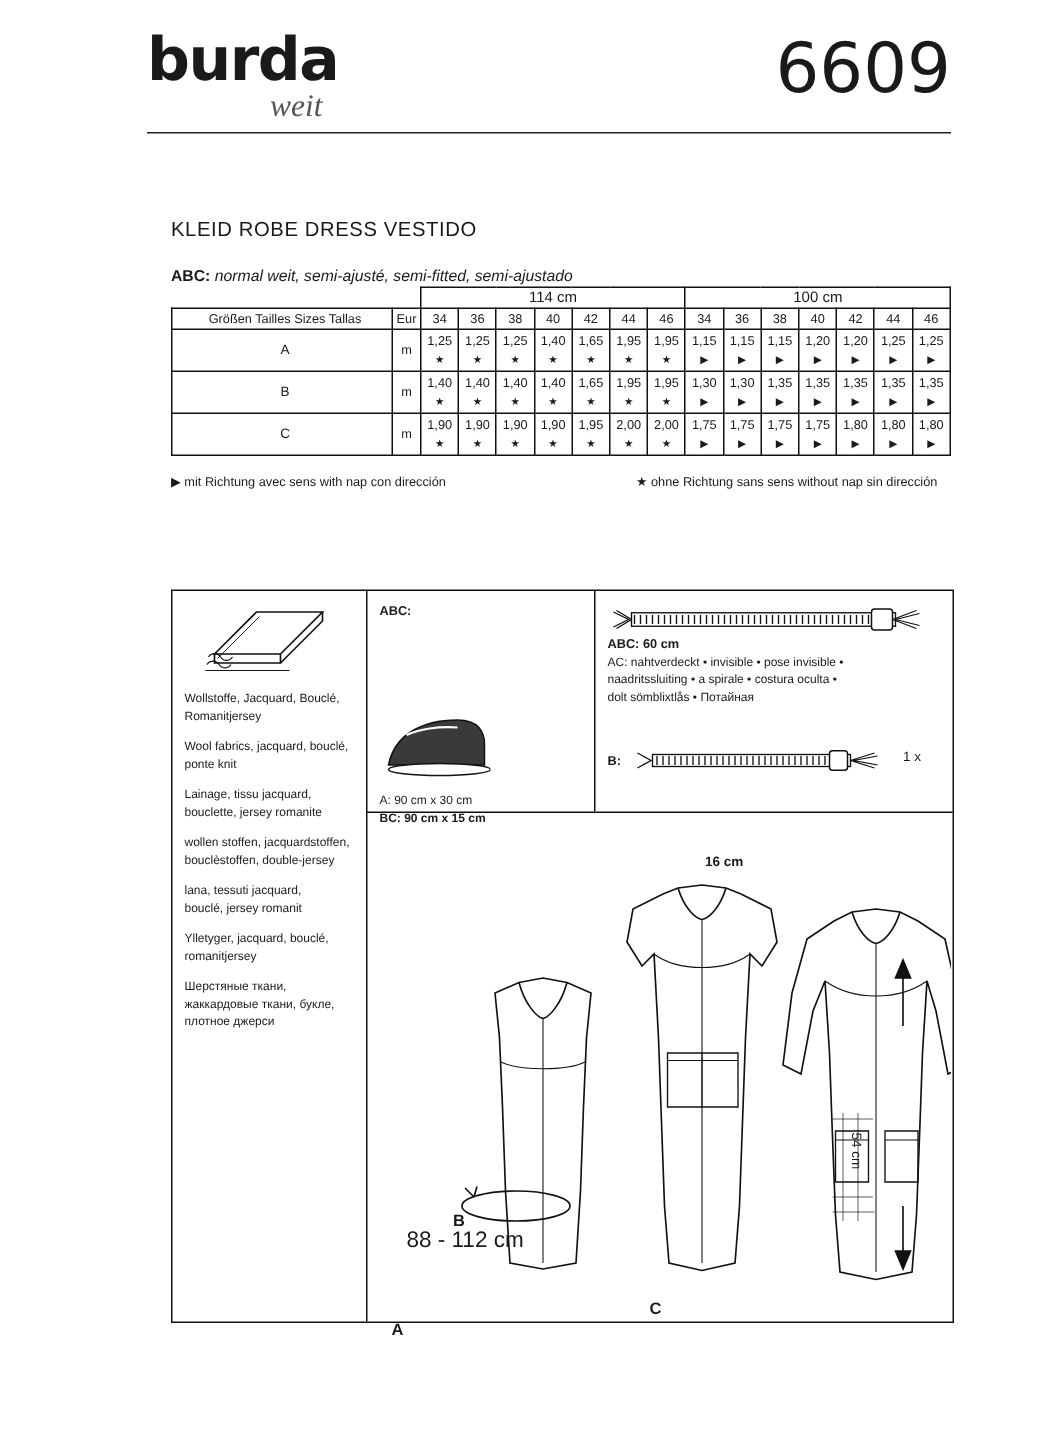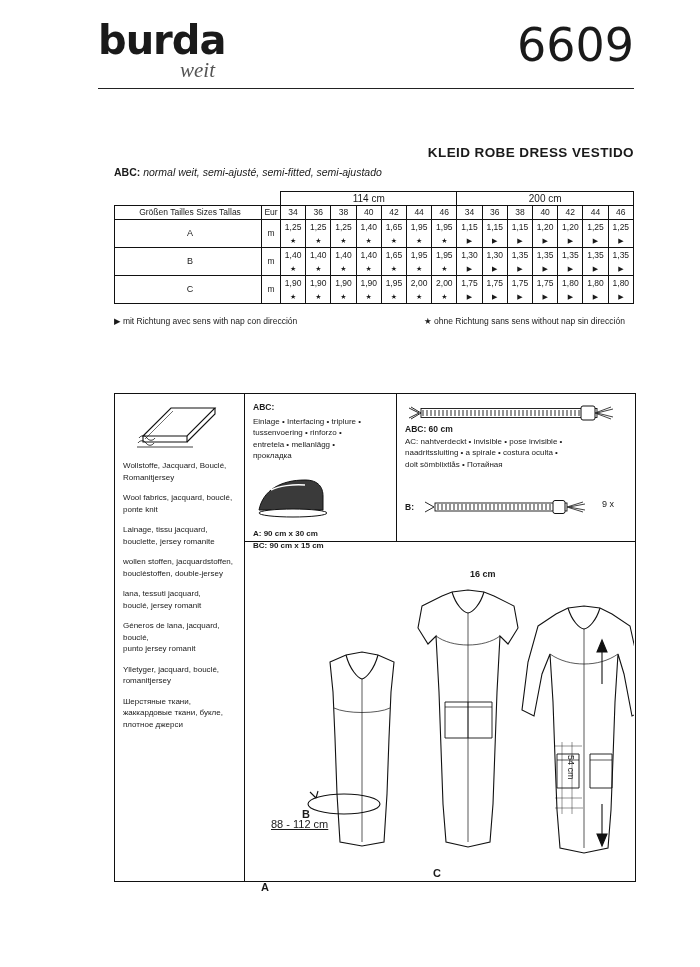--- a/index.html
+++ b/index.html
@@ -60,28 +60,27 @@
   }
 
   
   .titles {
     position: absolute;
     left: 98px; top: 145px;
     width: 520px;
   }
   .title-main {
     font-size: 13.5px;
-    font-weight: bold;
+    font-weight: normal;
     letter-spacing: 0.4px;
-    text-align: right;
   }
   .title-sub {
     font-size: 10.5px;
     font-style: italic;
-    margin-top: 6px;
+    margin-top: 18px;
   }
   .title-sub b { font-style: normal; }
 
   
   .table-wrap {
     position: absolute;
     left: 98px; top: 191px;
     width: 520px;
   }
   table.sizes {
@@ -232,22 +231,21 @@
   }
 
   
   .g-label {
     position: absolute;
     font-size: 11px;
     font-weight: bold;
   }
   .hip-label {
     position: absolute;
-    font-size: 11px;
-    text-decoration: underline;
+    font-size: 15px;
   }
   .len-label {
     position: absolute;
     font-size: 9px;
     writing-mode: vertical-rl;
   }
 
   
   .footer {
     position: absolute;
@@ -280,21 +278,21 @@
     <div class="title-sub"><b>ABC:</b><span> normal weit, semi-ajusté, semi-fitted, semi-ajustado</span></div>
   </div>
 
   <div class="table-wrap">
     <table class="sizes">
       <tbody>
           <tr>
         <td style="border:none"></td>
         <td style="border:none"></td>
         <td class="grouphead" colspan="7">114 cm</td>
-        <td class="grouphead" colspan="7">200 cm</td>
+        <td class="grouphead" colspan="7">100 cm</td>
       </tr>
       <tr>
         <td class="lbl-col">Größen  Tailles  Sizes  Tallas</td>
         <td class="unit-col">Eur</td>
         <td>34</td>
         <td>36</td>
         <td>38</td>
         <td>40</td>
         <td>42</td>
         <td>44</td>
@@ -441,46 +439,40 @@
       <div class="fabric-item" style="white-space:pre-line">Wollstoffe, Jacquard, Bouclé,
 Romanitjersey</div>
       <div class="fabric-item" style="white-space:pre-line">Wool fabrics, jacquard, bouclé,
 ponte knit</div>
       <div class="fabric-item" style="white-space:pre-line">Lainage, tissu jacquard,
 bouclette, jersey romanite</div>
       <div class="fabric-item" style="white-space:pre-line">wollen stoffen, jacquardstoffen,
 bouclèstoffen, double-jersey</div>
       <div class="fabric-item" style="white-space:pre-line">lana, tessuti jacquard,
 bouclé, jersey romanit</div>
-      <div class="fabric-item" style="white-space:pre-line">Géneros de lana, jacquard, bouclé,
-punto jersey romanit</div>
       <div class="fabric-item" style="white-space:pre-line">Ylletyger, jacquard, bouclé,
 romanitjersey</div>
       <div class="fabric-item" style="white-space:pre-line">Шерстяные ткани,
 жаккардовые ткани, букле,
 плотное джерси</div>
     </div>
 
     <div class="interfacing">
       <div class="hd">ABC:</div>
-      <div style="white-space:pre-line">Einlage • Interfacing • triplure •
-tussenvoering • rinforzo •
-entretela • mellanlägg •
-прокладка</div>
     </div>
     <div class="iron-wrap">
       <svg width="74" height="50" viewBox="0 0 74 50">
         <path d="M6 42 C 10 22, 28 12, 52 12 C 66 12, 70 20, 70 28 L70 42 Z" fill="#3a3a3a" stroke="#111" stroke-width="1"></path>
         <path d="M18 22 C 26 18, 40 16, 52 17" fill="none" stroke="#fff" stroke-width="1.4"></path>
         <ellipse cx="40" cy="45" rx="34" ry="4" fill="#fff" stroke="#111" stroke-width="1"></ellipse>
       </svg>
     </div>
     <div class="iron-text">
       <div style="height:38px"></div>
-      <div style="font-weight:bold">A: 90 cm x 30 cm</div>
+      <div style="font-weight:normal">A: 90 cm x 30 cm</div>
       <div style="font-weight:bold">BC: 90 cm x 15 cm</div>
     </div>
 
     <div class="zippers">
       <div>
         <svg width="222" height="22" viewBox="0 0 222 22">
           <path d="M4 6 L14 11 L4 16" fill="none" stroke="#111" stroke-width="0.9"></path>
           <path d="M6 5 L16 11 L6 17" fill="none" stroke="#111" stroke-width="0.9"></path>
           <rect x="16" y="6.5" width="176" height="9" fill="#fff" stroke="#111" stroke-width="0.9"></rect>
           <g stroke="#111" stroke-width="0.9">
@@ -568,21 +560,21 @@
           <path d="M111 6 L111 12"></path>
             <path d="M115 6 L115 12"></path>
             <path d="M119 6 L119 12"></path>
             <path d="M123 6 L123 12"></path>
           <path d="M127 6 L127 12"></path>
         </g>
         <rect x="130" y="2.5" width="12" height="13" rx="2" fill="#fff" stroke="#111" stroke-width="1"></rect>
         <path d="M144 9 L160 4 M144 9 L160 14 M146 9 L162 6 M146 9 L162 12" fill="none" stroke="#111" stroke-width="0.8"></path>
       </svg>
     </div>
-    <div class="zip2-x">9 x</div>
+    <div class="zip2-x">1 x</div>
     <div class="zip2-len">16 cm</div>
 
     <div style="position:absolute;left:131px;top:148px;width:388px;height:338px;overflow:hidden">
       <svg width="388" height="338" viewBox="0 0 388 338">
 
         <g stroke="#111" fill="#fff" stroke-width="1.1">
           <path d="M84 120 L100 113 L116 110 L132 113 L148 120
                    L145 150 L143 196 L141 252 L138 300
                    L116 304 L94 300
                    L91 252 L89 196 L87 150 Z"></path>

